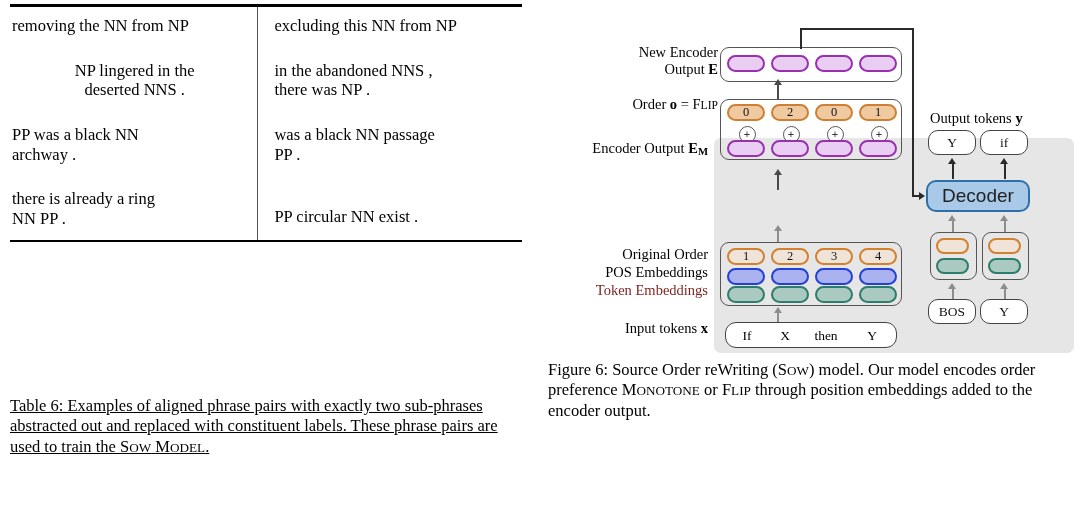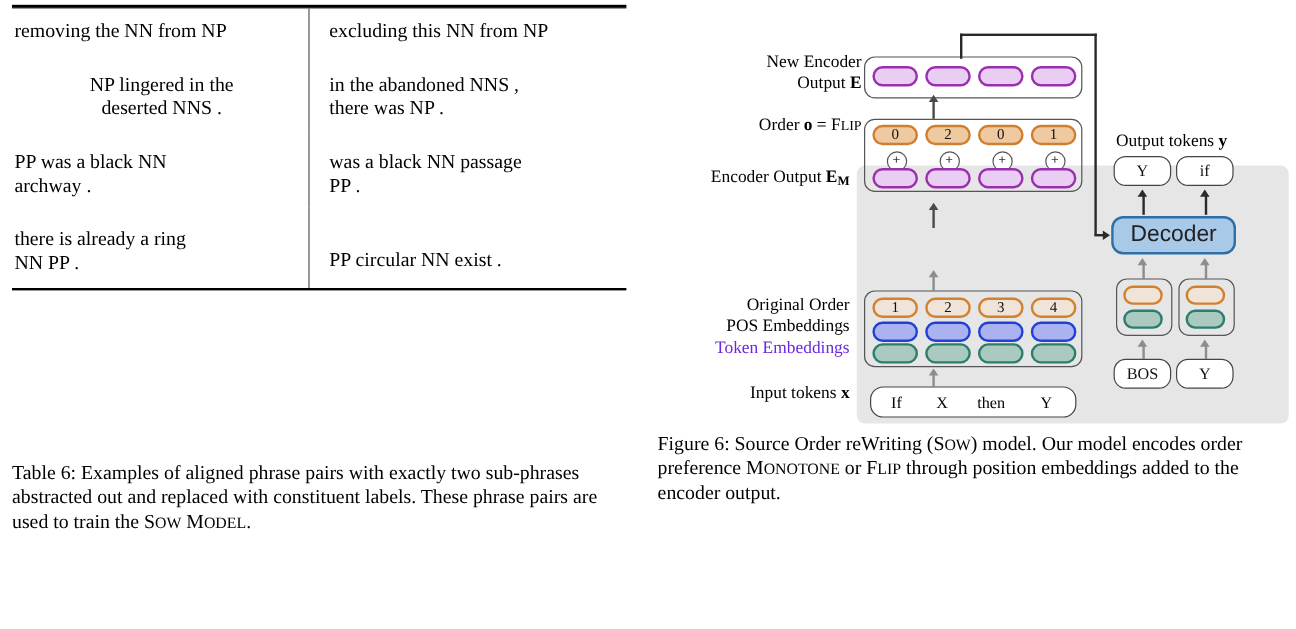--- a/index.html
+++ b/index.html
@@ -31,39 +31,39 @@
   .sc-man .big{font-size:1em;}
   .sc-man .sm{font-size:0.80em;}
 
   .body-cell{font-size:16.5px;line-height:1.19;padding:2px 0 2px 2px;}
   .body-cell.right{padding-left:14px;}
 
   .caption{
     position:absolute;left:10px;width:516px;
     font-size:16.5px;line-height:1.235;text-align:left;
   }
-  #table-caption{top:384px;}
+  #table-caption{top:396px;text-decoration:underline;}
 
   
   .right-col{position:absolute;left:548px;top:0;width:532px;height:524px;}
 
   .figure{position:absolute;left:0;top:0;width:532px;height:352px;margin-top:20px;}
 
   .grey-panel{
     position:absolute;background:#e6e6e6;border-radius:7px;
   }
 
   .lbl{
     position:absolute;font-size:14.5px;line-height:1.18;
     text-align:right;white-space:nowrap;
   }
   .lbl.left-al{text-align:left;}
   .lbl b{font-weight:bold;}
   .lbl .sub{font-size:0.74em;vertical-align:-0.22em;font-weight:bold;}
-  .lbl.muted{color:#6d28d9;}
+  .lbl.muted{color:#7f1d1d;}
 
   .group-box{
     position:absolute;border:1.3px solid #555;border-radius:9px;
     background:#ffffff;
   }
   .group-box.transparent{background:transparent;}
 
   .pill{
     position:absolute;border-radius:9px;box-sizing:border-box;
     display:flex;align-items:center;justify-content:center;

